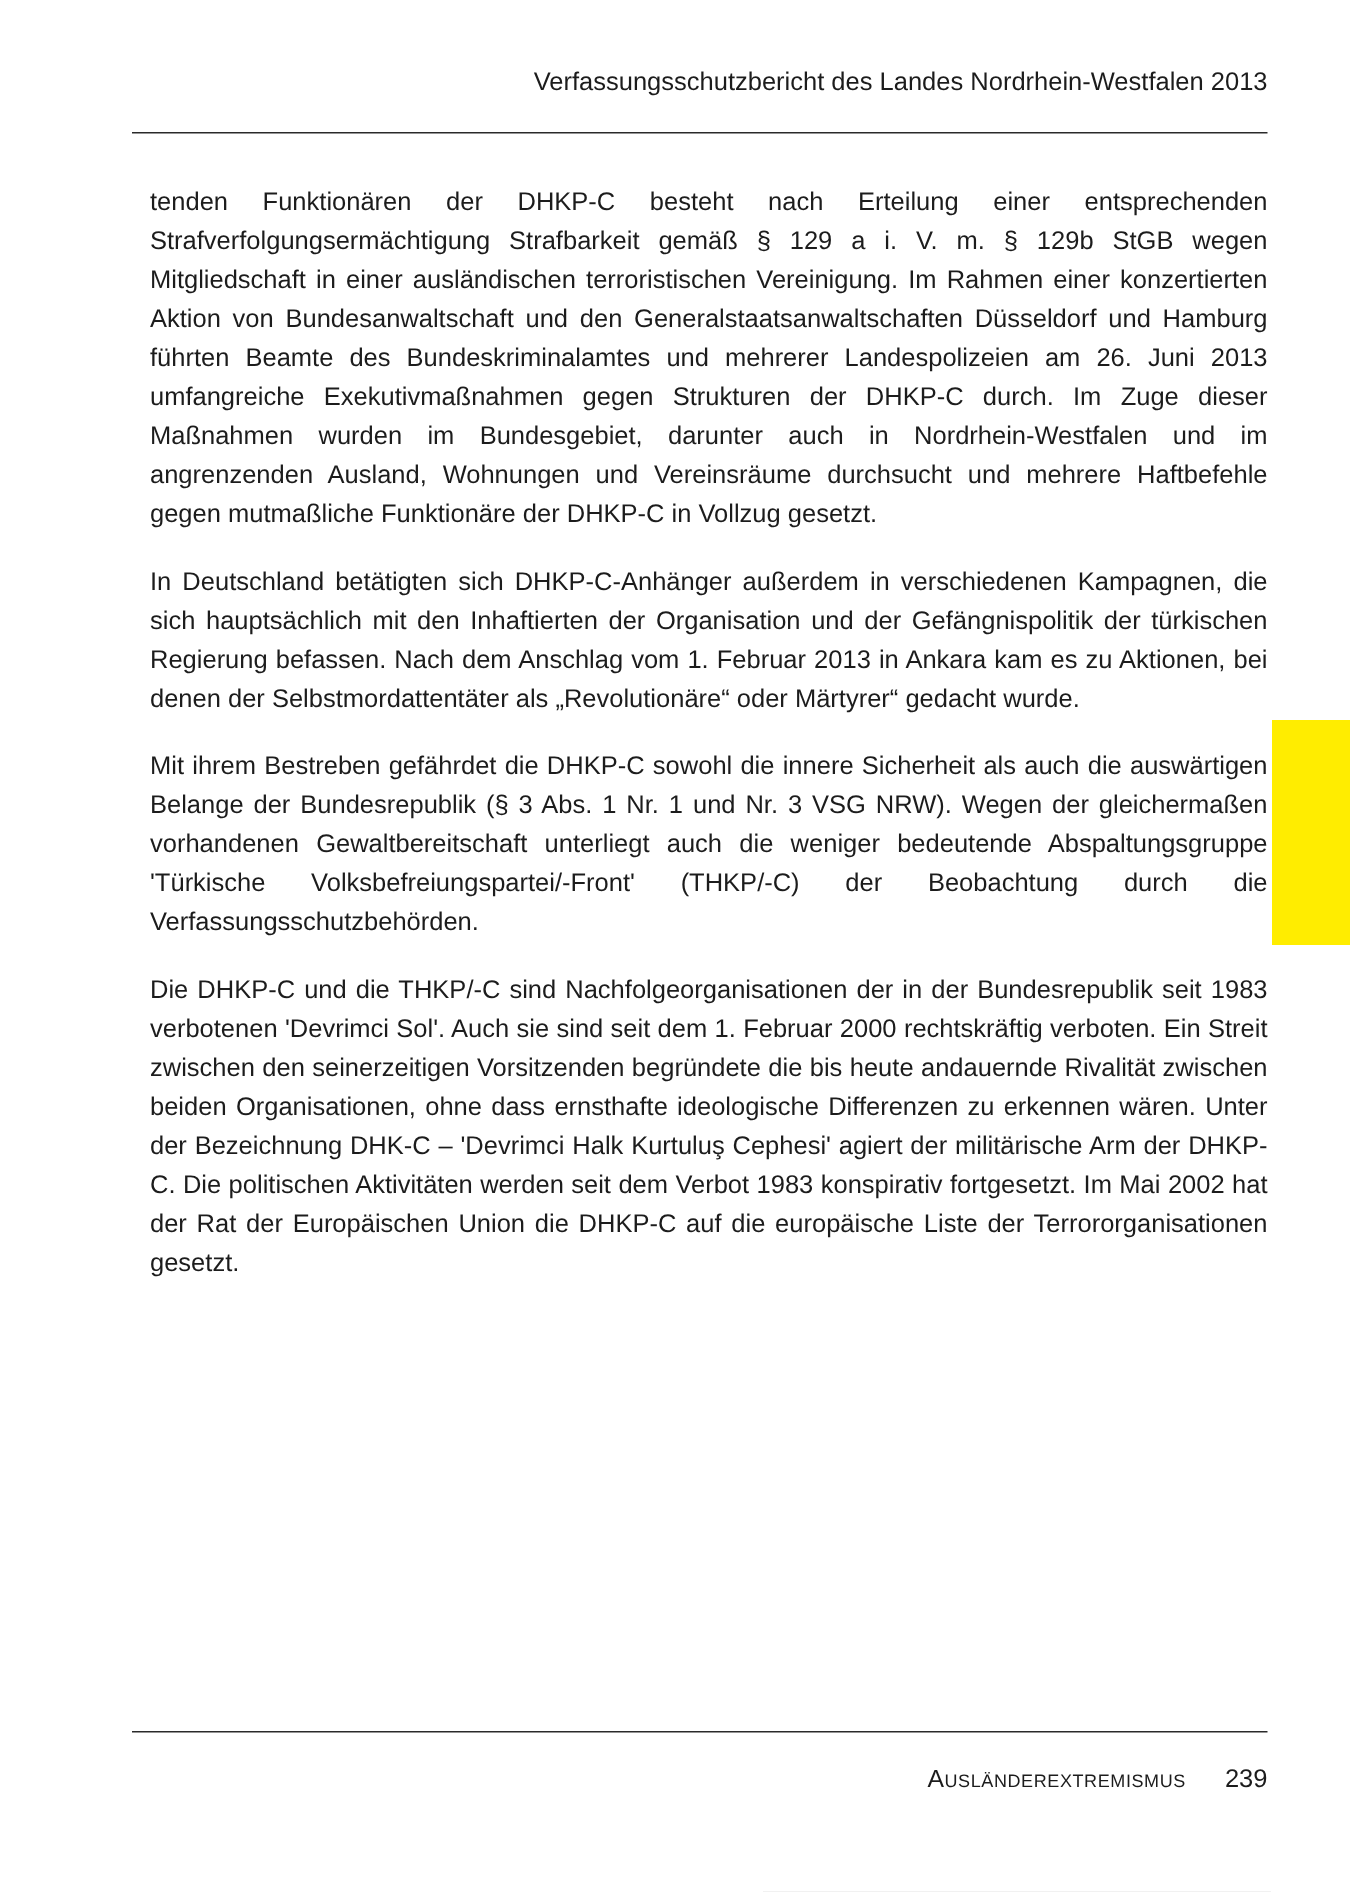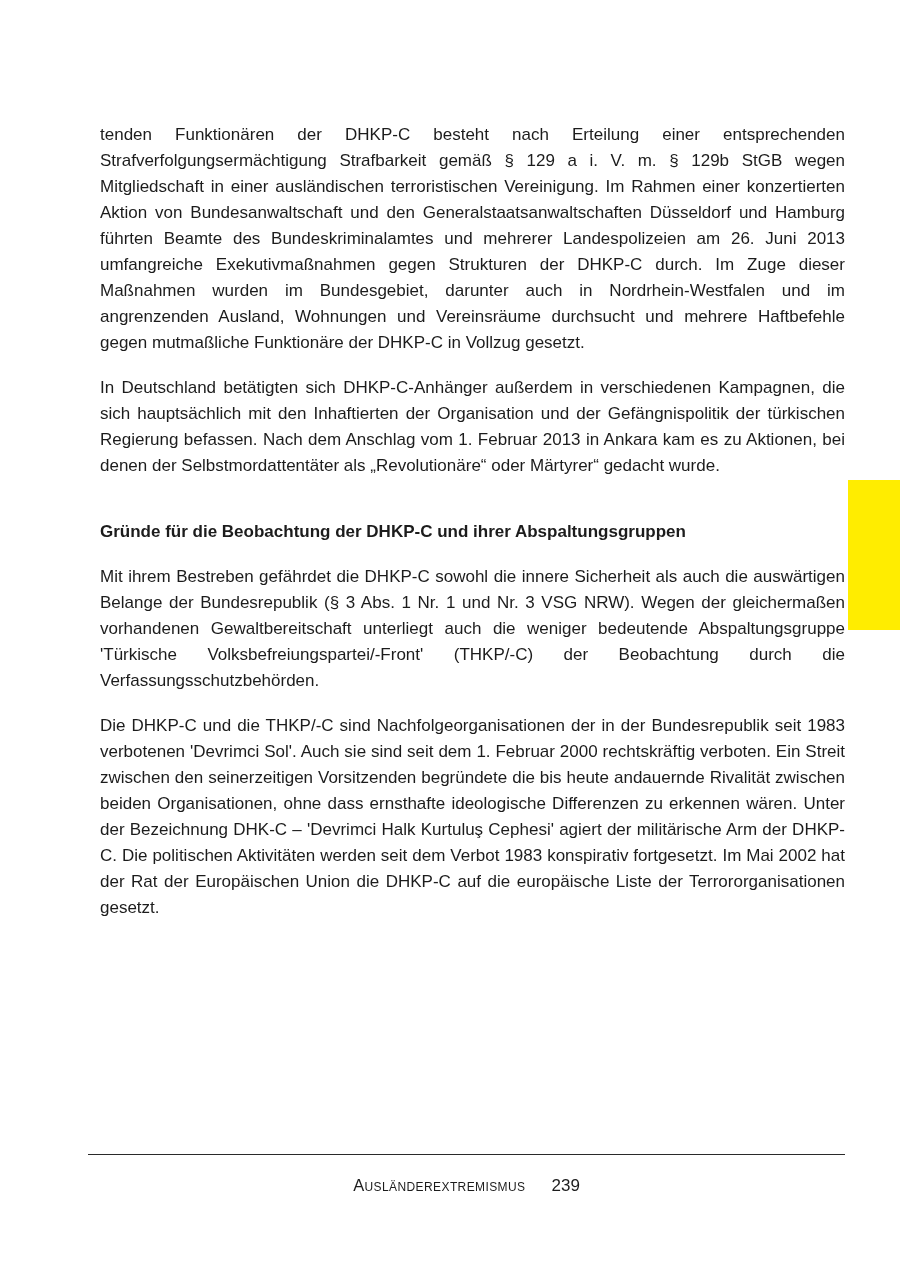--- a/index.html
+++ b/index.html
@@ -78,44 +78,47 @@
     left: 88px;
     right: 55px;
     top: 1154px;
     border-top: 1.5px solid #2a2a2a;
   }
   .footer-line {
     position: absolute;
     left: 88px;
     right: 55px;
     top: 1176px;
-    text-align: center;
+    text-align: right;
   }
   .footer-section {
     font-variant: small-caps;
     font-size: 16.5px;
     letter-spacing: 0.4px;
     color: #1c1c1c;
   }
   .footer-page {
     font-size: 17px;
     margin-left: 26px;
     color: #1c1c1c;
   }
 </style>
 </head>
 <body>
 
 <div class="page">
 
+  <header class="page-header">
+    <div class="header-title">Verfassungsschutzbericht des Landes Nordrhein-Westfalen 2013</div>
+    <div class="header-rule"></div>
+  </header>
 
   <main class="page-body">
     <p class="para">tenden Funktionären der DHKP-C besteht nach Erteilung einer entsprechenden Strafverfolgungsermächtigung Strafbarkeit gemäß § 129 a i. V. m. § 129b StGB wegen Mitgliedschaft in einer ausländischen terroristischen Vereinigung. Im Rahmen einer konzertierten Aktion von Bundesanwaltschaft und den Generalstaatsanwaltschaften Düsseldorf und Hamburg führten Beamte des Bundeskriminalamtes und mehrerer Landespolizeien am 26. Juni 2013 umfangreiche Exekutivmaßnahmen gegen Strukturen der DHKP-C durch. Im Zuge dieser Maßnahmen wurden im Bundesgebiet, darunter auch in Nordrhein-Westfalen und im angrenzenden Ausland, Wohnungen und Vereinsräume durchsucht und mehrere Haftbefehle gegen mutmaßliche Funktionäre der DHKP-C in Vollzug gesetzt.</p>
     <p class="para">In Deutschland betätigten sich DHKP-C-Anhänger außerdem in verschiedenen Kampagnen, die sich hauptsächlich mit den Inhaftierten der Organisation und der Gefängnispolitik der türkischen Regierung befassen. Nach dem Anschlag vom 1. Februar 2013 in Ankara kam es zu Aktionen, bei denen der Selbstmordattentäter als „Revolutionäre“ oder Märtyrer“ gedacht wurde.</p>
-    <h2 class="section-heading">Gründe für die Beobachtung der DHKP-C und ihrer Abspaltungsgruppen</h2>
     <p class="para">Mit ihrem Bestreben gefährdet die DHKP-C sowohl die innere Sicherheit als auch die auswärtigen Belange der Bundesrepublik (§ 3 Abs. 1 Nr. 1 und Nr. 3 VSG NRW). Wegen der gleichermaßen vorhandenen Gewaltbereitschaft unterliegt auch die weniger bedeutende Abspaltungsgruppe 'Türkische Volksbefreiungspartei/-Front' (THKP/-C) der Beobachtung durch die Verfassungsschutzbehörden.</p>
     <p class="para">Die DHKP-C und die THKP/-C sind Nachfolgeorganisationen der in der Bundesrepublik seit 1983 verbotenen 'Devrimci Sol'. Auch sie sind seit dem 1. Februar 2000 rechtskräftig verboten. Ein Streit zwischen den seinerzeitigen Vorsitzenden begründete die bis heute andauernde Rivalität zwischen beiden Organisationen, ohne dass ernsthafte ideologische Differenzen zu erkennen wären. Unter der Bezeichnung DHK-C – 'Devrimci Halk Kurtuluş Cephesi' agiert der militärische Arm der DHKP-C. Die politischen Aktivitäten werden seit dem Verbot 1983 konspirativ fortgesetzt. Im Mai 2002 hat der Rat der Europäischen Union die DHKP-C auf die europäische Liste der Terrororganisationen gesetzt.</p>
   </main>
 
   <div class="edge-marker" style="background-color:#FFED00;"></div>
 
   <footer>
     <div class="footer-rule"></div>
     <div class="footer-line">
       <span class="footer-section">Ausländerextremismus</span><span class="footer-page">239</span>

